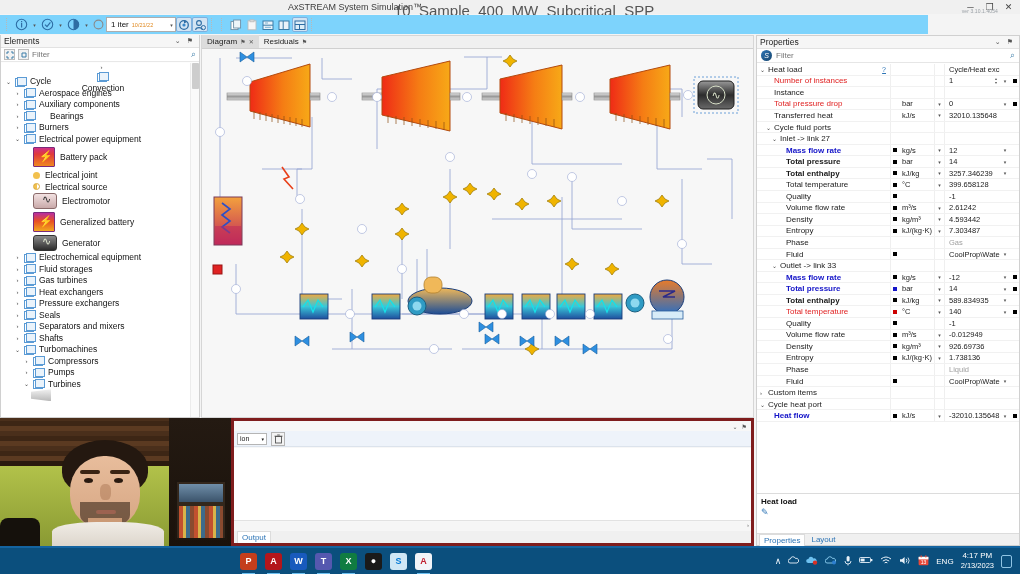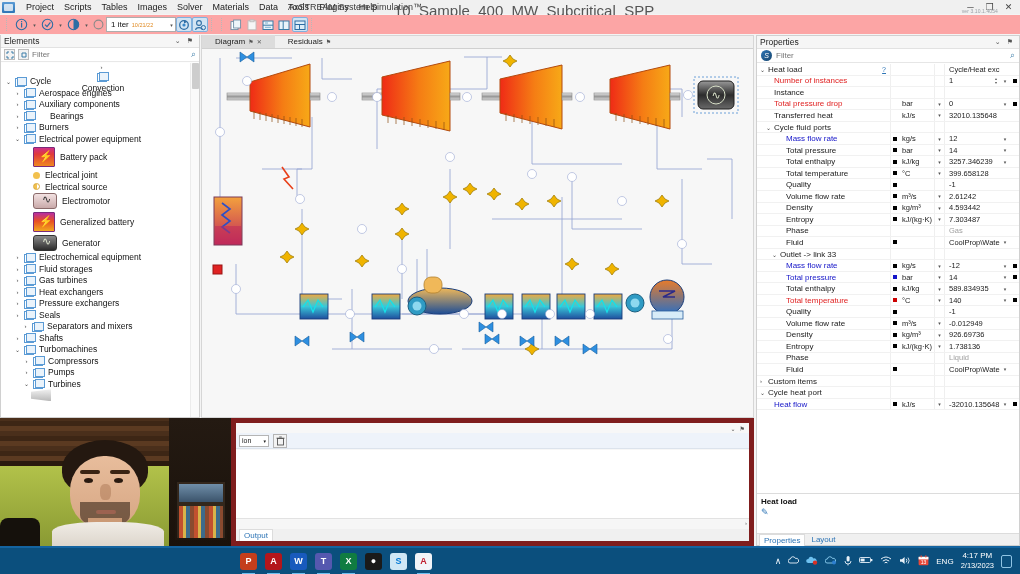--- a/index.html
+++ b/index.html
@@ -25,22 +25,22 @@
   .menubar { position:absolute; top:0; left:0; height:14px; display:flex; align-items:center; padding-left:2px; }
   .applogo { width:13px; height:11px; background:linear-gradient(180deg,#5b9bd5,#2e75b6);
              border-radius:1px; margin-right:6px; position:relative; }
   .applogo:after { content:""; position:absolute; left:2px; top:2px; width:9px; height:7px;
                    background:#fff; opacity:.75; border-radius:1px; }
   .menu-item { font-size:9px; color:#222; padding:1px 5px; white-space:nowrap; }
   .apptitle { position:absolute; left:288px; top:2px; font-size:9px; color:#3c3c3c; white-space:nowrap; }
   .docname { position:absolute; left:394px; top:2px; font-size:15px; color:#555; white-space:nowrap; }
 
   
-  .toolbar { position:absolute; top:15px; left:0; width:1020px; height:19px;
-             background:#fca5a5; display:flex; align-items:center; padding-left:3px; gap:0; }
+  .toolbar { position:absolute; top:15px; left:0; width:928px; height:19px;
+             background:#7dd3fc; display:flex; align-items:center; padding-left:3px; gap:0; }
   .tgroupgrip { width:4px; height:13px; border-left:1px dotted #b8b8b8; margin:0 3px; }
   .tbtn { height:15px; min-width:15px; display:flex; align-items:center; justify-content:center;
           border:1px solid transparent; border-radius:2px; padding:0 1px; }
   .tbtn.sel { background:#d2e4f3; border-color:#7fb0dd; }
   .tsplit { width:9px; height:15px; display:flex; align-items:center; justify-content:center;
             font-size:5px; color:#555; }
   .itercombo { height:15px; border:1px solid #adadad; background:#fff; display:flex; align-items:center;
                padding:0 2px 0 4px; gap:3px; }
   .itercombo .lbl { font-size:8px; color:#111; }
   .itercombo .sub { font-size:5.5px; color:#e08a22; }
@@ -90,21 +90,21 @@
   .ic-dot { width:7px; height:7px; border-radius:50%; background:#f2c14e; }
   .ic-half { width:7px; height:7px; border-radius:50%;
              background:linear-gradient(90deg,#f2c14e 50%,#fff 50%); border:1px solid #d9a93c; }
   .ic-turbine { width:20px; height:12px; background:linear-gradient(180deg,#f2f2f2,#b9b9b9);
                 clip-path:polygon(0 20%,100% 0,100% 100%,0 80%); border:0; }
 
   
   .diagwrap { position:absolute; left:201px; top:35px; width:553px; height:383px;
               background:#f7f7f7; border:1px solid #d6d6d6; }
   .tabstrip { height:13px; background:#f0f0f0; display:flex; align-items:flex-end; border-bottom:1px solid #d0d0d0; }
-  .dtab { height:13px; display:flex; align-items:center; gap:3px; padding:0 13px; font-size:8px; color:#222; }
+  .dtab { height:13px; display:flex; align-items:center; gap:3px; padding:0 5px; font-size:8px; color:#222; }
   .dtab.active { background:#dcdcdc; }
   .dtab .pin { font-size:6px; color:#555; }
   .canvas { position:absolute; top:13px; left:0; right:0; bottom:0; background:#f7f7f7; overflow:hidden; }
 
   
   .props { position:absolute; left:756px; top:35px; width:264px; height:511px;
            background:#fff; border:1px solid #d0d0d0; }
   .prop-filter { height:14px; display:flex; align-items:center; gap:4px; padding:0 4px;
                  border-bottom:1px solid #e6e6e6; }
   .sicon { width:11px; height:11px; border-radius:50%;
@@ -125,36 +125,36 @@
   .pudd { width:10px; font-size:5px; color:#555; display:flex; align-items:center;
           justify-content:center; border-right:1px solid #efefef; height:100%; }
   .pval { flex:1; font-size:7.5px; color:#222; padding-left:4px; height:100%;
           display:flex; align-items:center; overflow:hidden; white-space:nowrap; }
   .pvdd { width:10px; font-size:5px; color:#555; display:flex; align-items:center; justify-content:center; }
   .pvsq { width:9px; display:flex; align-items:center; justify-content:center; }
   .spin { width:8px; display:flex; flex-direction:column; align-items:center; justify-content:center;
           font-size:4px; color:#555; line-height:3.6px; }
   .red { color:#e02222; }
   .blue { color:#1414c8; }
-  .bold { font-weight:normal; }
+  .bold { font-weight:bold; }
   .gray { color:#a0a0a0; }
   .qmark { font-size:7px; color:#2e75b6; text-decoration:underline; }
   .propfoot { position:absolute; left:0; right:0; bottom:22px; height:30px;
               border-top:1px solid #dcdcdc; background:#fff; padding:3px 4px; }
   .propfoot .nm { font-size:8px; font-weight:bold; color:#111; }
   .propfoot .pen { font-size:9px; color:#2e75b6; margin-top:1px; }
   .proptabs { position:absolute; left:0; right:0; bottom:0; height:12px;
               background:#f0f0f0; display:flex; align-items:center; gap:2px; padding-left:2px;
               border-top:1px solid #dcdcdc; }
   .ptab { font-size:8px; color:#2e75b6; padding:0 4px; height:12px; display:flex; align-items:center; }
   .ptab.active { background:#fff; color:#2e75b6; border:1px solid #dcdcdc; border-bottom:none; }
 
   
   .outpanel { position:absolute; left:231px; top:418px; width:523px; height:128px;
-              background:#f7f7f7; border:5px solid #7f1d1d; }
+              background:#f7f7f7; border:3px solid #7f1d1d; }
   .outhead { height:10px; display:flex; align-items:center; justify-content:flex-end;
              gap:4px; padding-right:4px; font-size:6px; color:#555; }
   .outtool { height:16px; background:#eef3fa; display:flex; align-items:center; gap:4px;
              padding:0 3px; border-bottom:1px solid #dce3ec; }
   .outcombo { width:30px; height:12px; border:1px solid #b5b5b5; background:#fff;
               font-size:7px; display:flex; align-items:center; justify-content:space-between; padding:0 2px; }
   .trashbtn { width:14px; height:14px; border:1px solid #b5b5b5; background:#f3f3f3;
               display:flex; align-items:center; justify-content:center; font-size:8px; }
   .outbody { position:absolute; top:27px; left:0; right:0; bottom:22px; background:#fff;
              border-bottom:1px solid #e2e2e2; }
@@ -219,33 +219,20 @@
 
   <div class="titlebar">
     <div class="ver">ver 3.10.1.4054</div>
     <div class="winctrls">
       <div class="wc">─</div>
       <div class="wc">❐</div>
       <div class="wc">✕</div>
     </div>
   </div>
 
-  <div class="menubar">
-    <div class="applogo"></div>
-    <div class="menu-item">Project</div>
-    <div class="menu-item">Scripts</div>
-    <div class="menu-item">Tables</div>
-    <div class="menu-item">Images</div>
-    <div class="menu-item">Solver</div>
-    <div class="menu-item">Materials</div>
-    <div class="menu-item">Data</div>
-    <div class="menu-item">Tools</div>
-    <div class="menu-item">Plugins</div>
-    <div class="menu-item">Help</div>
-  </div>
   <div class="apptitle">AxSTREAM System Simulation™</div>
   <div class="docname">10_Sample_400_MW_Subcritical_SPP</div>
 
   <div class="toolbar">
     <div class="tgroupgrip"></div>
     <div class="tbtn">
       <svg class="ico" width="13" height="13" viewBox="0 0 13 13">
           <circle cx="6.5" cy="6.5" r="5.2" fill="none" stroke="#2e6da4" stroke-width="1.1"></circle>
           <rect x="6" y="5" width="1.2" height="4.5" fill="#2e6da4"></rect>
           <rect x="6" y="3" width="1.2" height="1.3" fill="#2e6da4"></rect>
@@ -436,21 +423,21 @@
           <div class="tnode" style="padding-left: 12px;">
             <span class="tw">›</span>
             <span class="folder"></span>
             <span class="lab" style="margin-left: 3px;">Pressure exchangers</span>
           </div>
           <div class="tnode" style="padding-left: 12px;">
             <span class="tw">›</span>
             <span class="folder"></span>
             <span class="lab" style="margin-left: 3px;">Seals</span>
           </div>
-          <div class="tnode" style="padding-left: 20px;">
+          <div class="tnode" style="padding-left: 12px;">
             <span class="tw">›</span>
             <span class="folder"></span>
             <span class="lab" style="margin-left: 3px;">Separators and mixers</span>
           </div>
           <div class="tnode" style="padding-left: 12px;">
             <span class="tw">›</span>
             <span class="folder"></span>
             <span class="lab" style="margin-left: 3px;">Shafts</span>
           </div>
           <div class="tnode" style="padding-left: 12px;">
@@ -844,20 +831,33 @@
             <div class="pudd">▾</div>
             <div class="pval">32010.135648</div>
             <div class="pvdd"></div>
             <div class="pvsq"></div>
           </div>
           <div class="prow">
             <div class="pname">
               <span style="width: 6px; flex: 0 0 auto;"></span>
               <span class="tw">⌄</span>
               <span class="txt ">Cycle fluid ports</span>
+            </div>
+            <div class="pmark"></div>
+            <div class="punit"></div>
+            <div class="pudd"></div>
+            <div class="pval"></div>
+            <div class="pvdd"></div>
+            <div class="pvsq"></div>
+          </div>
+          <div class="prow">
+            <div class="pname">
+              <span style="width: 12px; flex: 0 0 auto;"></span>
+              <span class="tw">⌄</span>
+              <span class="txt ">Inlet -&gt; link 27</span>
             </div>
             <div class="pmark"></div>
             <div class="punit"></div>
             <div class="pudd"></div>
             <div class="pval"></div>
             <div class="pvdd"></div>
             <div class="pvsq"></div>
           </div>
           <div class="prow">
             <div class="pname">

